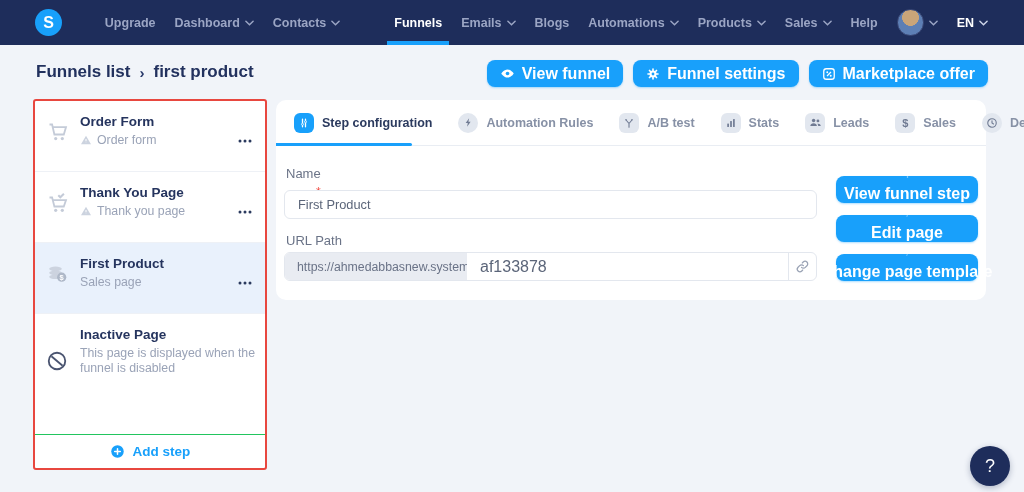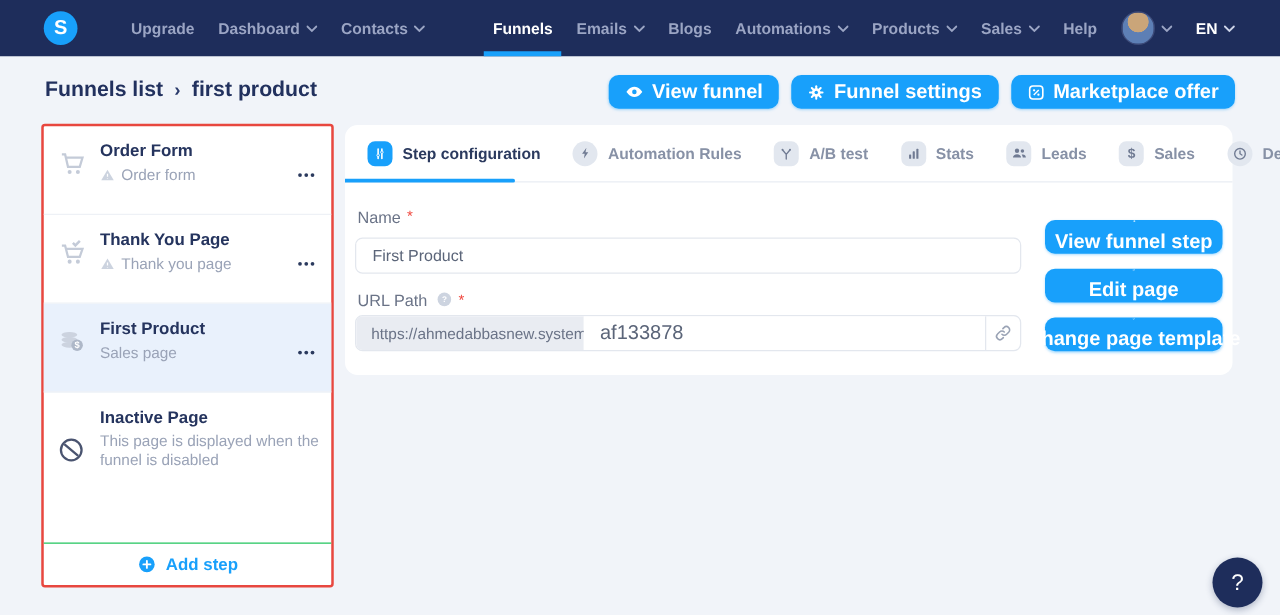--- a/index.html
+++ b/index.html
@@ -51,21 +51,21 @@
   .main-card { position:absolute; left:276px; top:100px; width:710px; height:200px; background:#fff; border-radius:10px; }
   .tab-row { position:absolute; left:0; top:0; width:100%; height:46px; display:flex; align-items:center;
              gap:26px; padding:0 18px; border-bottom:1px solid #e9edf3; }
   .tab { display:flex; align-items:center; gap:8px; font-size:12.5px; font-weight:600; color:#8791a6; cursor:pointer; white-space:nowrap; }
   .tab.active { color:#2b3a5e; font-weight:700; }
   .tab-tile { width:20px; height:20px; border-radius:6px; background:#e2e7ef; display:flex; align-items:center; justify-content:center;
               color:#707b93; font-size:11px; font-weight:700; flex:none; }
   .tab.active .tab-tile { background:#18a0fb; color:#fff; }
   .tab-underline { position:absolute; left:0; top:43px; width:136px; height:3px; background:#18a0fb; border-radius:0 2px 2px 0; }
 
-  .form-label { position:absolute; font-size:13px; color:#6a7387; display:flex; align-items:flex-start; gap:4px; }
+  .form-label { position:absolute; font-size:13px; color:#6a7387; display:flex; align-items:flex-end; gap:4px;flex-direction:column; }
   .req { color:#f0483f; font-size:12px; margin-left:1px; }
   .text-input { position:absolute; left:8px; width:533px; height:29px; border:1px solid #e3e7ee; border-radius:6px;
                 background:#fff; font-family:inherit; font-size:12.8px; color:#5b6579; padding:0 13px; outline:none; }
   .url-group { position:absolute; left:8px; top:152px; width:533px; height:29px; border:1px solid #e3e7ee; border-radius:6px;
                background:#fff; display:flex; align-items:stretch; overflow:hidden; }
   .url-prefix { width:182px; flex:none; background:#e9ecf2; color:#6a7387; font-size:12.3px; display:flex;
                 align-items:center; padding:0 12px; white-space:nowrap; }
   .url-value { flex:1; border:none; outline:none; font-family:inherit; font-size:16px; color:#5b6579; padding:0 13px; min-width:0; }
   .url-link { width:28px; flex:none; border-left:1px solid #e3e7ee; display:flex; align-items:center; justify-content:center; cursor:pointer; }
 

